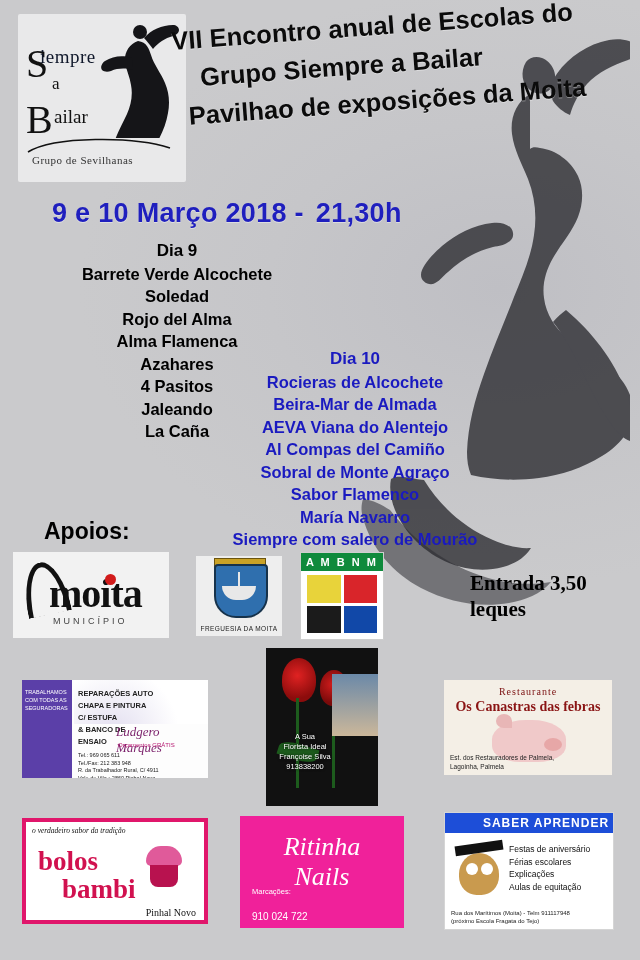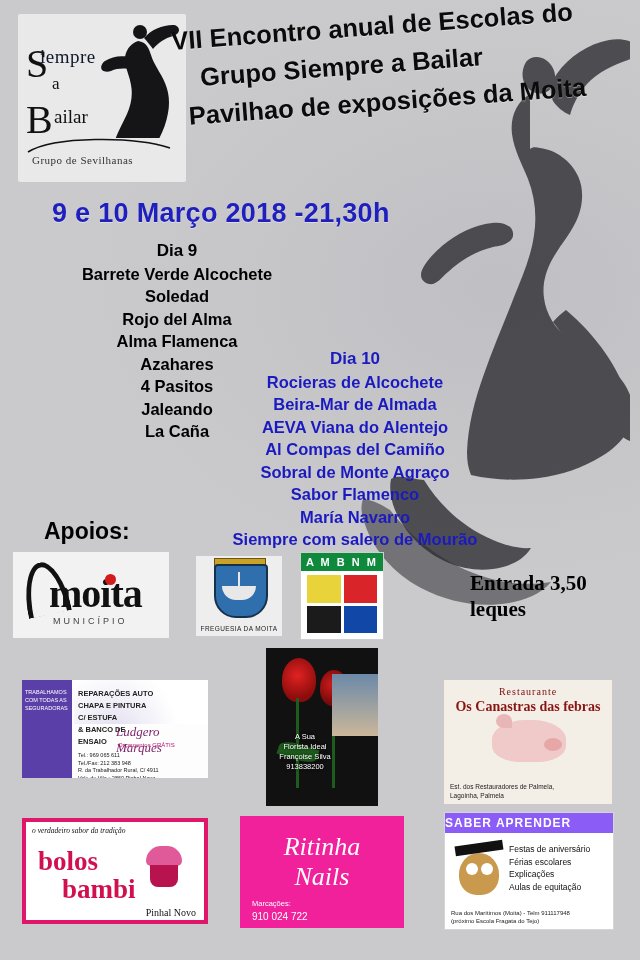--- a/index.html
+++ b/index.html
@@ -54,21 +54,21 @@
   .hl2{padding-left:26px;}
   .hl3{padding-left:12px;}
 
   
   .dateline{
     position:absolute;left:52px;top:198px;
     font-weight:bold;font-size:27px;color:#1f1fbe;
     letter-spacing:.3px;
     text-shadow:0 1px 0 rgba(255,255,255,.4);
   }
-  .dateline .hr{}
+  .dateline .hr{margin-left:12px;}
 
   
   .day9{
     position:absolute;left:62px;top:240px;width:230px;
     text-align:center;color:#000;font-weight:bold;font-size:16.5px;line-height:22.5px;
   }
   .day9 .hdr{font-size:17px;}
 
   
   .day10{
@@ -129,21 +129,21 @@
   .flor{left:266px;top:648px;width:112px;height:158px;background:#111;}
   .flor .rose{position:absolute;left:16px;top:10px;width:34px;height:44px;background:radial-gradient(circle at 45% 40%, #e02222 0%, #8c0c0c 70%);border-radius:50% 50% 45% 45%;}
   .flor .rose2{position:absolute;left:54px;top:22px;width:28px;height:36px;background:radial-gradient(circle at 45% 40%, #d01c1c 0%, #7a0a0a 70%);border-radius:50% 50% 45% 45%;}
   .flor .stem{position:absolute;left:30px;top:50px;width:3px;height:90px;background:#1d5c1d;}
   .flor .stem2{position:absolute;left:66px;top:56px;width:3px;height:84px;background:#1d5c1d;}
   .flor .leaf{position:absolute;left:12px;top:96px;width:40px;height:16px;background:#1d5c1d;border-radius:50% 0 50% 0;transform:rotate(18deg);}
   .flor .txt{position:absolute;left:6px;top:84px;width:66px;color:#fff;font-size:7.5px;line-height:10px;text-align:center;text-shadow:0 0 3px #000;}
   .flor .ph{position:absolute;right:0;top:26px;width:46px;height:62px;background:linear-gradient(180deg,#6b89a8,#cbb79a);}
 
   
-  .rest{left:444px;top:680px;width:168px;height:124px;background:#f4efe6;}
+  .rest{left:444px;top:680px;width:168px;height:95px;background:#f4efe6;}
   .rest .t1{position:absolute;left:0;right:0;top:6px;text-align:center;font-family:"Liberation Serif",serif;font-size:10px;color:#7a0f0f;letter-spacing:1px;}
   .rest .t2{position:absolute;left:0;right:0;top:19px;text-align:center;font-family:"Liberation Serif",serif;font-size:14px;color:#8a1414;font-weight:bold;}
   .rest .pig{position:absolute;left:48px;top:40px;width:74px;height:42px;background:#f0c9c9;border-radius:46% 46% 38% 38%;}
   .rest .ear{position:absolute;left:52px;top:34px;width:16px;height:14px;background:#e8b6b6;border-radius:50% 50% 0 50%;}
   .rest .snout{position:absolute;left:100px;top:58px;width:18px;height:13px;background:#e7a7a7;border-radius:50%;}
   .rest .t3{position:absolute;left:6px;bottom:4px;font-size:6.5px;color:#222;line-height:8.5px;}
 
   
   .bolos{left:22px;top:818px;width:186px;height:106px;background:#fff;}
   .bolos .band{position:absolute;left:0;top:0;width:100%;height:100%;border:4px solid #e0166b;box-sizing:border-box;}
@@ -152,26 +152,26 @@
   .bolos .t2{position:absolute;left:40px;top:56px;font-family:"Liberation Serif",serif;font-size:27px;font-weight:bold;color:#d1114f;}
   .bolos .cup{position:absolute;right:22px;top:28px;width:44px;height:44px;}
   .bolos .cupTop{position:absolute;left:4px;top:0;width:36px;height:20px;background:#e05a9a;border-radius:18px 18px 6px 6px;}
   .bolos .cupBot{position:absolute;left:8px;top:19px;width:28px;height:22px;background:#b8124f;border-radius:0 0 8px 8px;}
   .bolos .t3{position:absolute;right:12px;bottom:6px;font-family:"Liberation Serif",serif;font-size:10px;color:#111;}
 
   
   .rit{left:240px;top:816px;width:164px;height:112px;background:#f0219a;}
   .rit .t1{position:absolute;left:0;right:0;top:16px;text-align:center;font-family:"Liberation Serif",serif;font-style:italic;font-size:26px;color:#fff;}
   .rit .t2{position:absolute;left:0;right:0;top:46px;text-align:center;font-family:"Liberation Serif",serif;font-style:italic;font-size:26px;color:#fff;}
-  .rit .t3{position:absolute;left:12px;bottom:20px;font-size:7.5px;color:#fff;}
+  .rit .t3{position:absolute;left:12px;bottom:32px;font-size:7.5px;color:#fff;}
   .rit .t4{position:absolute;left:12px;bottom:6px;font-size:10px;color:#fff;}
 
   
   .saber{left:444px;top:812px;width:168px;height:116px;background:#fff;border:1px solid #d5d5d5;}
-  .saber .band{position:absolute;left:0;top:0;width:100%;height:20px;background:#8b5cf6;color:#fff;font-size:12px;font-weight:bold;letter-spacing:1px;text-align:left;line-height:20px;}
+  .saber .band{position:absolute;left:0;top:0;width:100%;height:20px;background:#1d4ed8;color:#fff;font-size:12px;font-weight:bold;letter-spacing:1px;text-align:center;line-height:20px;padding-left:17px;}
   .saber .owl{position:absolute;left:8px;top:28px;width:52px;height:56px;}
   .saber .obody{position:absolute;left:6px;top:12px;width:40px;height:42px;background:#c99a4e;border-radius:50% 50% 44% 44%;}
   .saber .oeye1{position:absolute;left:13px;top:22px;width:12px;height:12px;background:#fff;border-radius:50%;}
   .saber .oeye2{position:absolute;left:28px;top:22px;width:12px;height:12px;background:#fff;border-radius:50%;}
   .saber .cap{position:absolute;left:2px;top:2px;width:48px;height:10px;background:#111;transform:rotate(-8deg);}
   .saber .list{position:absolute;left:64px;top:30px;font-size:8.5px;color:#111;line-height:12.5px;}
   .saber .foot{position:absolute;left:6px;bottom:4px;font-size:6px;color:#222;line-height:8px;}
 </style>
 </head>
 <body>

